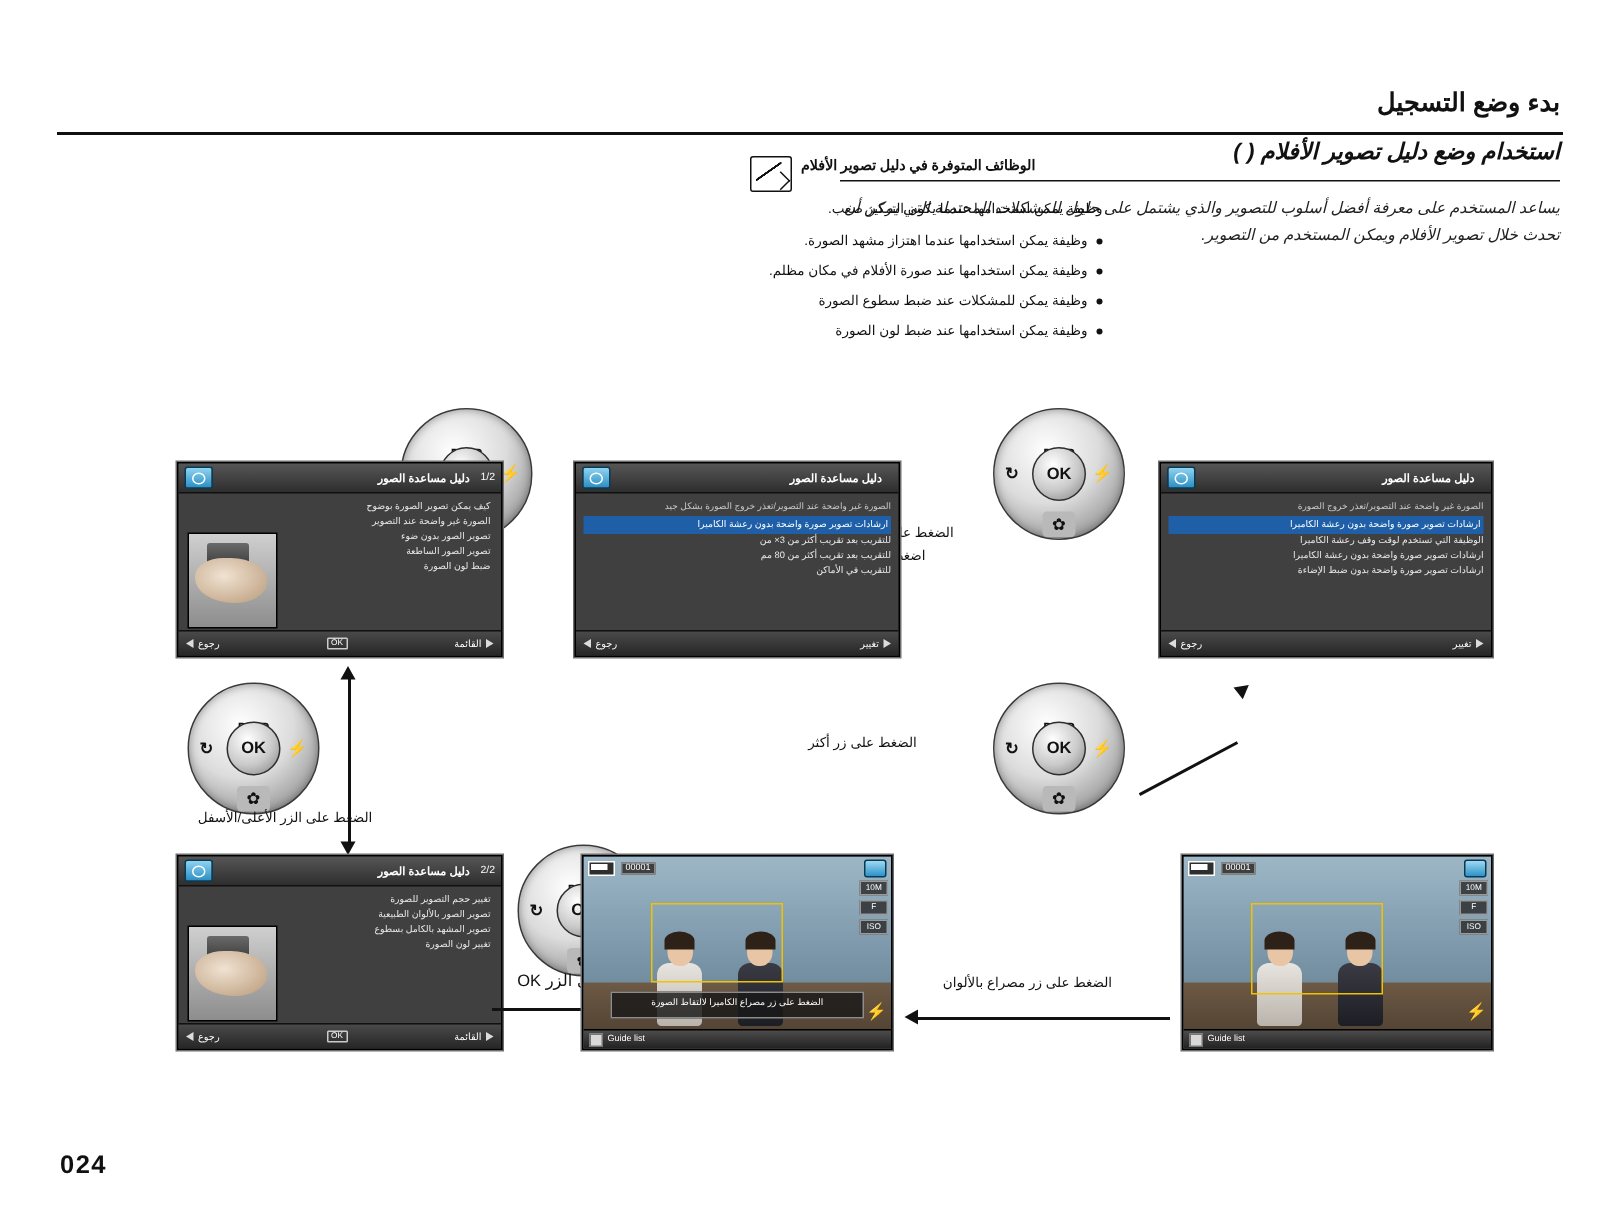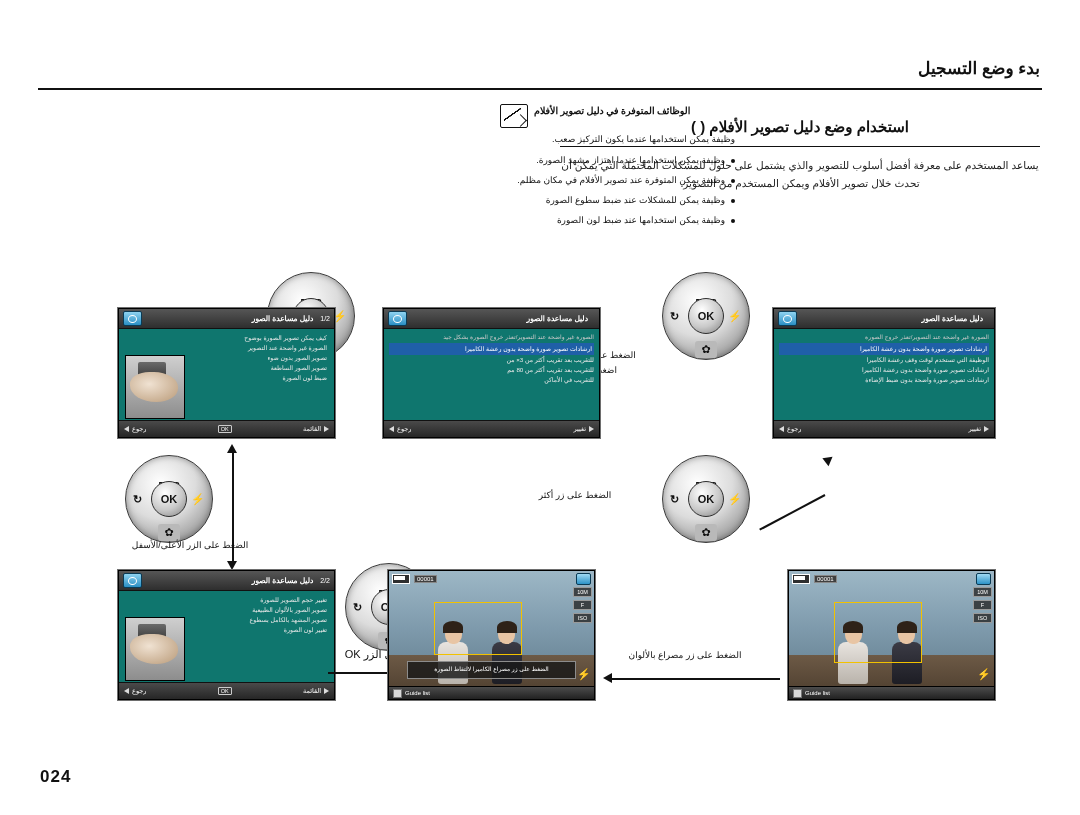--- a/index.html
+++ b/index.html
@@ -20,22 +20,23 @@
     font-size:17px;font-weight:bold;color:#111;
     letter-spacing:0px;
   }
   .hdr-rule{
     position:absolute;top:88px;left:38px;right:38px;
     height:2px;background:#111;
   }
 
   
   .intro{
-    position:absolute;top:118px;right:40px;width:480px;
-    text-align:center;
+    position:absolute;top:92px;right:40px;width:480px;
+    text-align:right;
+    font-style:italic;
   }
   .intro-title{
     font-size:15px;font-weight:bold;margin-bottom:10px;
   }
   .intro-rule{height:1px;background:#111;margin:6px 0 9px 0;}
   .intro-body{font-size:10.5px;line-height:1.75;color:#222;}
 
   
   .notes{
     position:absolute;top:104px;left:500px;width:235px;
@@ -65,21 +66,21 @@
     font-size:9px;line-height:1.55;margin-bottom:6px;
     position:relative;padding-right:10px;
   }
   .bullets .b:after{
     content:"";position:absolute;right:0;top:5px;width:4px;height:4px;
     border-radius:50%;background:#111;
   }
 
   
   .lcd{
-    position:absolute;background:#0f766e;border:1px solid #000;
+    position:absolute;background:#404040;border:1px solid #000;
     box-shadow:0 0 0 1px #6e6e6e;
     overflow:hidden;
   }
   .lcd .topbar{
     position:absolute;top:0;right:0;left:0;height:20px;
     background:linear-gradient(#565656,#2e2e2e);
     border-bottom:1px solid #111;
     display:flex;align-items:center;justify-content:space-between;
     padding:0 4px;box-sizing:border-box;
   }
@@ -252,21 +253,21 @@
   </div>
 
   <div class="notes">
     <div class="notes-head">
       <div class="t">الوظائف المتوفرة في دليل تصوير الأفلام</div>
       <div class="note-icon"></div>
     </div>
     <div class="notes-sub">وظيفة يمكن استخدامها عندما يكون التركيز صعب.</div>
     <div class="bullets">
       <div class="b">وظيفة يمكن استخدامها عندما اهتزاز مشهد الصورة.</div>
-      <div class="b">وظيفة يمكن المتوفرة عند تصوير الأفلام في مكان مظلم.</div>
+      <div class="b">وظيفة يمكن استخدامها عند صورة الأفلام في مكان مظلم.</div>
       <div class="b">وظيفة يمكن للمشكلات عند ضبط سطوع الصورة</div>
       <div class="b">وظيفة يمكن استخدامها عند ضبط لون الصورة</div>
     </div>
   </div>
 
   <div class="lcd" style="right:85px;top:308px;width:220px;height:128px;">
     <div class="topbar">
       <div class="pg"></div>
       <div class="ttl">دليل مساعدة الصور</div>
       <div class="mode-ic"></div>

